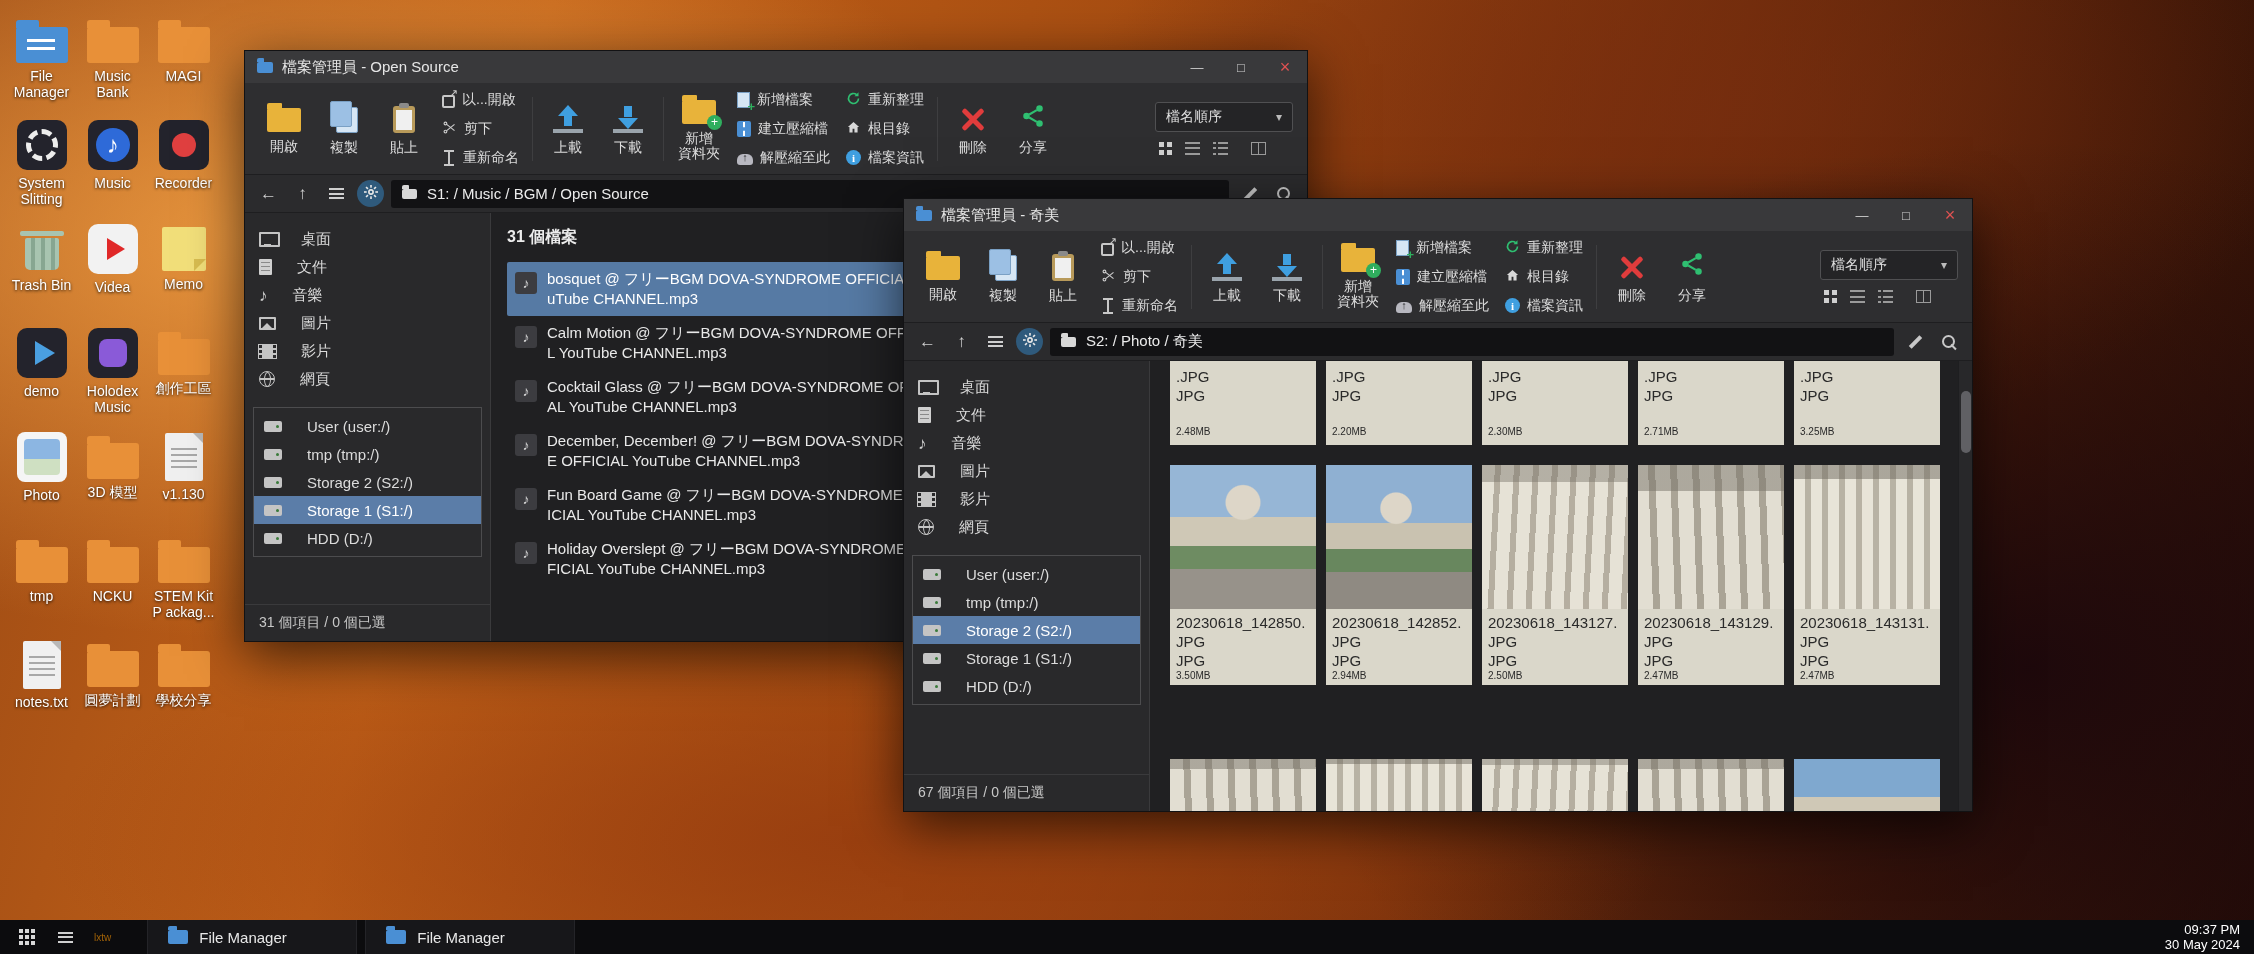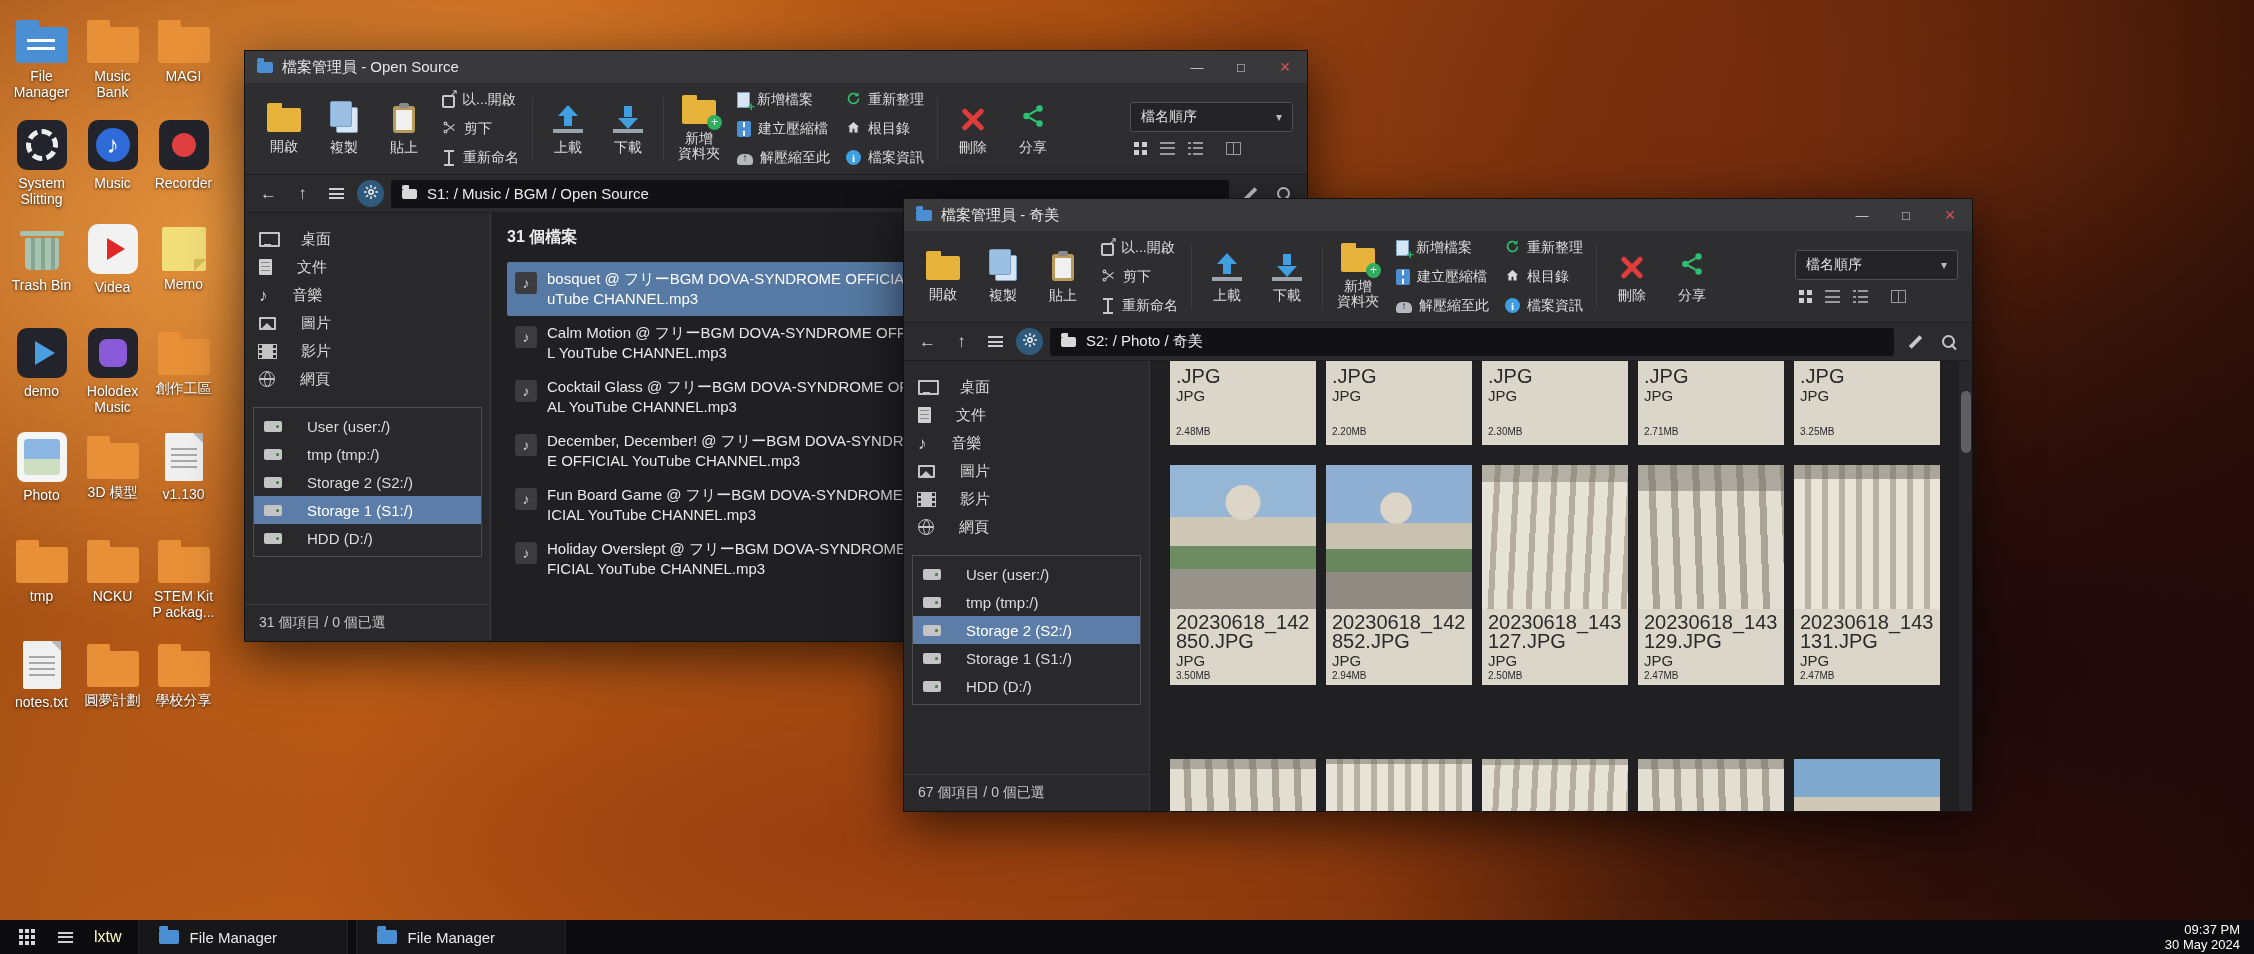--- a/index.html
+++ b/index.html
@@ -75,21 +75,21 @@
 
 
 .toolbar{height:92px;background:#2e2e30;border-bottom:1px solid #1e1e20;display:flex;align-items:center;padding:0 10px;gap:2px;flex:none}
 .tbtn{height:84px;min-width:58px;padding:2px 5px;display:flex;flex-direction:column;align-items:center;justify-content:center;gap:7px;border-radius:3px}
 .tlbl{font-size:14px;color:#dcdcdc;line-height:15px;text-align:center}
 .two{white-space:pre-line}
 .tstack{display:flex;flex-direction:column;justify-content:center;gap:7px;padding:0 7px;height:84px}
 .srow{display:flex;align-items:center;gap:7px;font-size:14px;color:#dcdcdc;height:22px;white-space:nowrap}
 .tsep{width:1px;height:64px;background:#3e3e40;margin:0 4px;flex:none}
 .tright{margin-left:auto;display:flex;flex-direction:column;align-items:flex-start;gap:10px;padding-right:4px}
-.dropdown{width:163px;height:30px;background:#242426;border:1px solid #505052;border-radius:3px;display:flex;align-items:center;justify-content:space-between;padding:0 10px;font-size:14px;color:#e0e0e0}
+.dropdown{width:138px;height:30px;background:#242426;border:1px solid #505052;border-radius:3px;display:flex;align-items:center;justify-content:space-between;padding:0 10px;font-size:14px;color:#e0e0e0}
 .i-caret{color:#bbb;font-size:12px;line-height:1}
 .views{display:flex;align-items:center;gap:13px;padding-left:4px}
 .i-vgrid{width:13px;height:13px;background:
  linear-gradient(#cfcfcf,#cfcfcf) 0 0/5px 5px no-repeat,
  linear-gradient(#cfcfcf,#cfcfcf) 8px 0/5px 5px no-repeat,
  linear-gradient(#cfcfcf,#cfcfcf) 0 8px/5px 5px no-repeat,
  linear-gradient(#cfcfcf,#cfcfcf) 8px 8px/5px 5px no-repeat}
 .i-vlist{width:15px;height:13px;background:repeating-linear-gradient(#9a9a9a 0 2px,transparent 2px 5.5px)}
 .i-vdetail{width:15px;height:13px;background:
  repeating-linear-gradient(#9a9a9a 0 2px,transparent 2px 5.5px) 5px 0/10px 100% no-repeat,
@@ -175,38 +175,38 @@
 
 .pgrid{position:absolute;inset:0 14px 0 0;overflow:hidden}
 .prow{position:absolute;left:20px;display:flex;gap:10px}
 .prow0{top:0}.prow1{top:104px}.prow2{top:398px}
 .pcell{width:146px;background:#dad7ca;color:#2a2a2a;display:flex;flex-direction:column;flex:none}
 .prow0 .pcell{height:84px;padding-top:2px}
 .prow1 .pcell{height:220px}
 .prow2 .pcell{height:54px}
 .thumb{width:100%;height:144px;flex:none}
 .prow2 .thumb{height:100%}
-.pname{padding:4px 6px 0;font-size:20px;line-height:19px;word-break:break-all}
+.pname{padding:4px 6px 0;font-size:15px;line-height:19px;word-break:break-all}
 .ptype{padding:0 6px;font-size:15px;line-height:19px}
 .psize{margin-top:auto;padding:0 6px 8px;font-size:10px}
 .i-dome{background:radial-gradient(circle at 50% 26%,#ddd6c8 0 13%,transparent 14%),linear-gradient(#96b6d6 0 36%,#cfc8b6 36% 56%,#6e8c62 56% 72%,#97928a 72% 100%)}
 .i-dome2{background:radial-gradient(circle at 48% 30%,#ddd6c8 0 12%,transparent 13%),linear-gradient(#8fb0d2 0 40%,#c9c2b0 40% 58%,#68875e 58% 74%,#8f8a82 74% 100%)}
 .i-cols{background:linear-gradient(rgba(120,115,105,.45) 0 12%,transparent 12%),repeating-linear-gradient(93deg,#e6e2d6 0 13px,#b5aea0 13px 19px)}
 .i-cols2{background:linear-gradient(rgba(120,115,105,.5) 0 18%,transparent 18%),repeating-linear-gradient(88deg,#e2ded2 0 15px,#aaa496 15px 22px)}
 .i-cols3{background:linear-gradient(rgba(110,105,95,.5) 0 10%,transparent 10%),repeating-linear-gradient(90deg,#e8e4d8 0 11px,#b8b2a4 11px 17px)}
 .i-sky{background:linear-gradient(#7fa8cf 0 70%,#cfc8b6 70% 100%)}
 .vscroll{position:absolute;top:0;right:0;bottom:0;width:14px;background:#28282a;border-left:1px solid #1e1e20}
 .vthumb{position:absolute;left:2px;top:30px;width:10px;height:62px;background:#606064;border-radius:5px}
 
 
 .taskbar{position:absolute;left:0;right:0;bottom:0;height:34px;background:#0c0c0e;display:flex;align-items:center;padding:0 10px;gap:4px;z-index:50}
 .tkbtn{width:34px;height:34px;display:flex;align-items:center;justify-content:center}
 .i-apps{width:16px;height:16px}
 .i-apps::before{content:"";position:absolute;left:0;top:0;width:4px;height:4px;background:#d8d8d8;box-shadow:6px 0 #d8d8d8,12px 0 #d8d8d8,0 6px #d8d8d8,6px 6px #d8d8d8,12px 6px #d8d8d8,0 12px #d8d8d8,6px 12px #d8d8d8,12px 12px #d8d8d8}
-.tkuser{color:#fef9c3;font-size:16px;margin:0 12px 0 8px}
+.tkuser{color:#a16207;font-size:10px;margin:0 32px 0 8px}
 .tkapps{display:flex;height:100%;gap:8px}
 .tkapp{display:flex;align-items:center;gap:11px;padding:0 20px;min-width:210px;background:#17171a;border-left:1px solid #242428;border-right:1px solid #242428}
 .tkalbl{color:#e8e8e8;font-size:15px}
 .spacer{flex:1}
 .clock{text-align:right;color:#fff;font-size:13px;line-height:15px;padding-right:4px}
 </style>
 </head>
 <body>
 
 <div id="wallpaper"></div>

